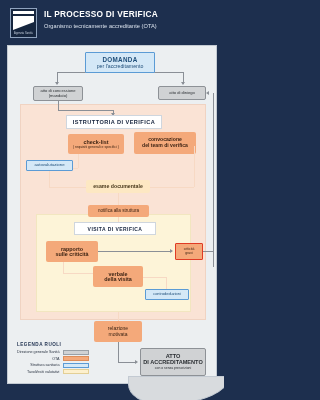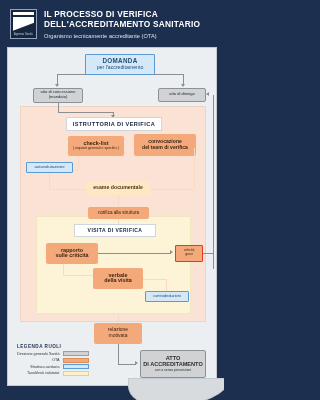--- a/index.html
+++ b/index.html
@@ -8,21 +8,21 @@
     background:#1d2f4e;
     font-family:"Liberation Sans", sans-serif;
     overflow:hidden;
   }
   .poster{
     position:relative;width:224px;height:400px;
     background:#1d2f4e;box-sizing:border-box;
     padding:6px 7px 7px 7px;
   }
   
-  .header{display:flex;align-items:center;gap:7px;padding:2px 2px 7px 3px;}
+  .header{display:flex;align-items:flex-start;gap:7px;padding:2px 2px 7px 3px;}
   .logo{
     width:25px;height:28px;flex:0 0 auto;
     background:#16263f;border:1px solid #8fa3be;
     position:relative;overflow:hidden;
   }
   .logo .bar{position:absolute;left:2px;right:2px;height:3px;background:#ffffff;top:2px;}
   .logo .slab{
     position:absolute;left:2px;right:2px;top:7px;bottom:7px;background:#ffffff;
     clip-path:polygon(0 0,100% 0,100% 42%,0 100%);
   }
@@ -100,21 +100,20 @@
 <div class="poster">
 
   <div class="header">
     <div class="logo">
       <div class="bar"></div>
       <div class="slab"></div>
       <div class="caption">Agenzia Sanità</div>
     </div>
     <div class="titles">
       <div class="t1">Il processo di verifica</div>
-      <div class="t2">dell'accreditamento sanitario</div>
       <div class="sub">Organismo tecnicamente accreditante (OTA)</div>
     </div>
   </div>
 
   <div class="canvas">
 
     <div class="panel p-istr" style="left:12px;top:58px;width:186px;height:216px;"></div>
     <div class="panel p-visita" style="left:28px;top:168px;width:155px;height:98px;"></div>
 
     <div class="ln h" style="left:49px;top:26px;width:126px;"></div>

